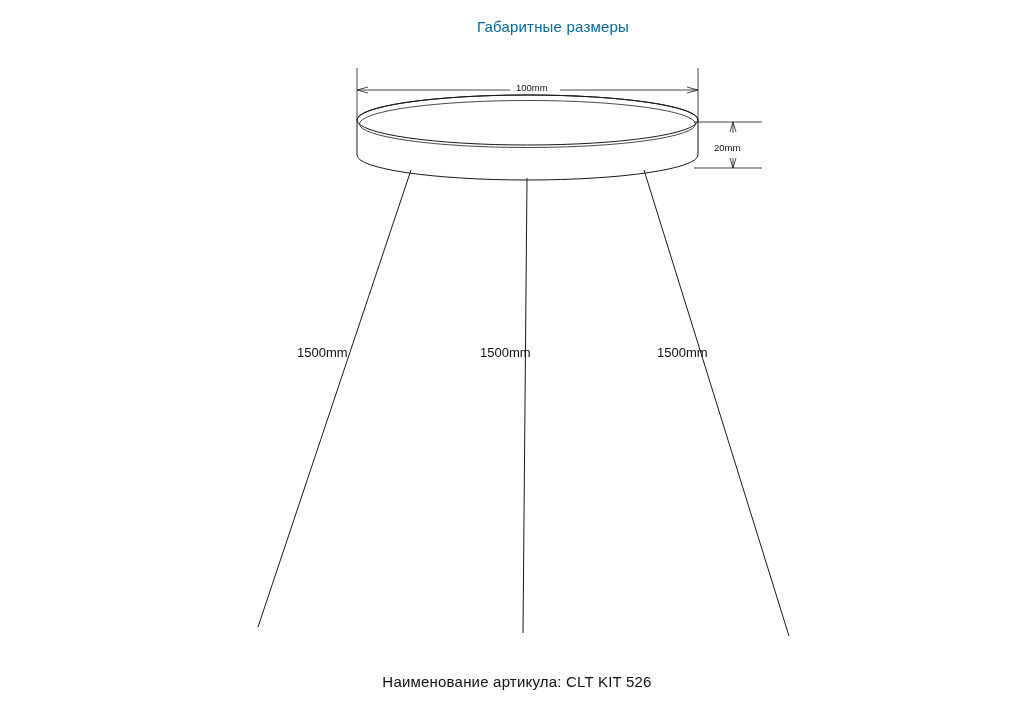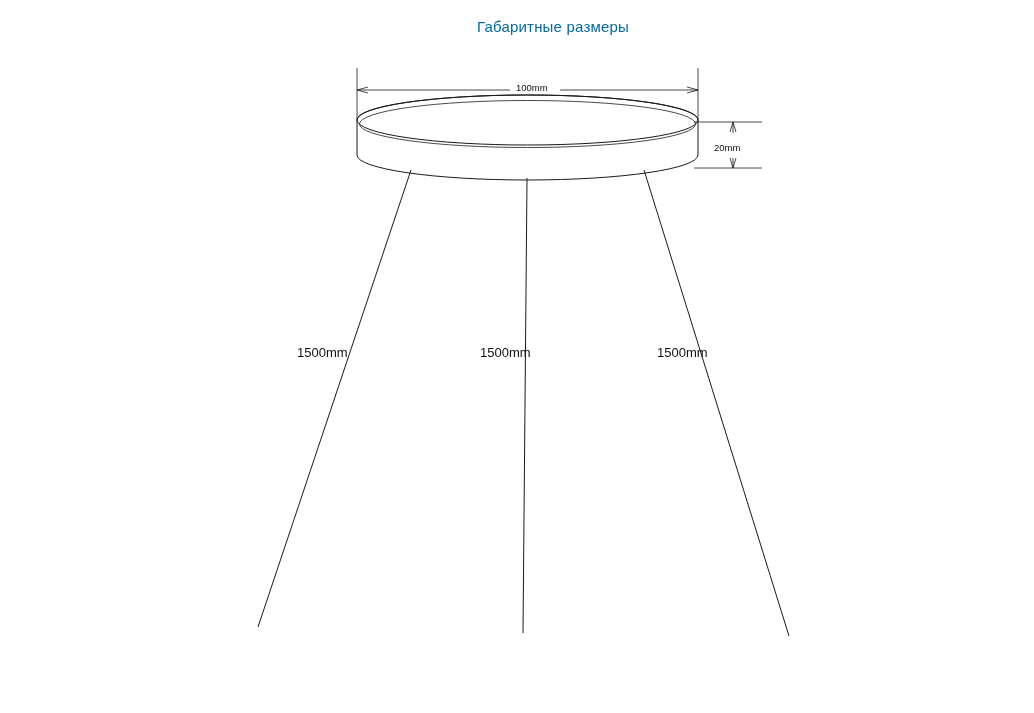--- a/index.html
+++ b/index.html
@@ -125,14 +125,15 @@
   <div class="dim-label" style="left: 516px; top: 82px;">100mm</div>
 
   <div class="dim-label" style="left: 714px; top: 142px;">20mm</div>
 
   <div class="dim-label small" style="left: 297px; top: 345px;">1500mm</div>
 
   <div class="dim-label small" style="left: 480px; top: 345px;">1500mm</div>
 
   <div class="dim-label small" style="left: 657px; top: 345px;">1500mm</div>
 
+  <div class="footer-text">Наименование артикула: CLT KIT 526</div>
 
 </div>
 
 </body></html>

